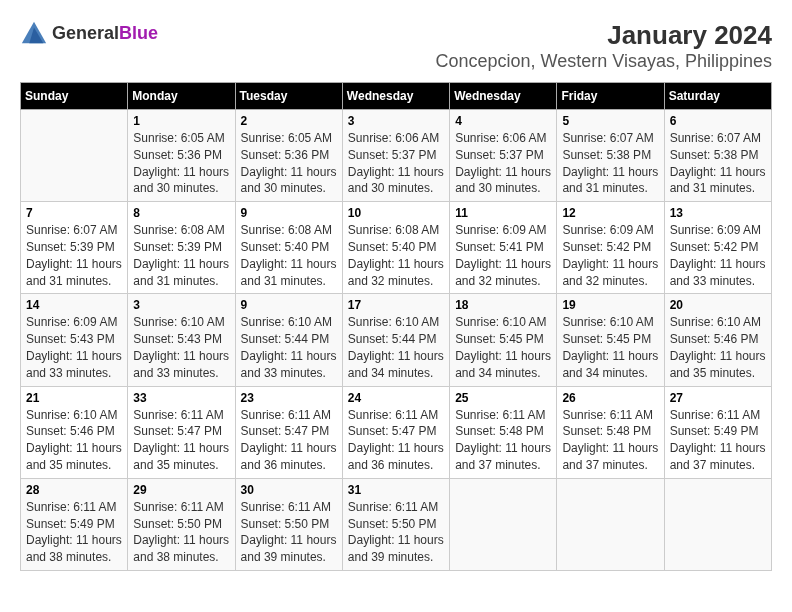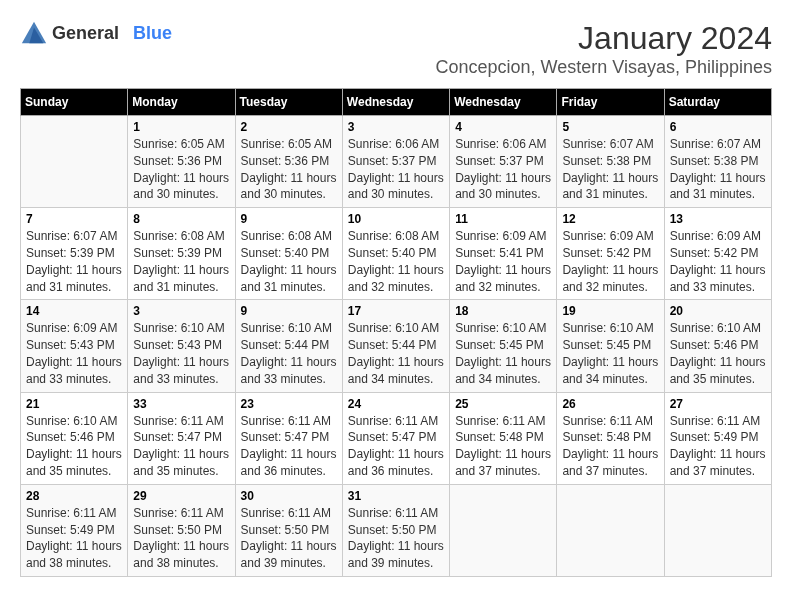--- a/index.html
+++ b/index.html
@@ -23,33 +23,33 @@
     }
     .logo-text-general {
       font-size: 18px;
       font-weight: bold;
       color: #333;
       line-height: 1.1;
     }
     .logo-text-blue {
       font-size: 18px;
       font-weight: bold;
-      color: #3b82f6;
+      color: #a21caf;
       line-height: 1.1;
     }
     .logo-icon {
       width: 28px;
       height: 28px;
     }
     .title-block {
       text-align: right;
     }
     .title-block h1 {
-      font-size: 32px;
-      font-weight: normal;
+      font-size: 26px;
+      font-weight: bold;
       color: #333;
     }
     .title-block h2 {
       font-size: 18px;
       font-weight: normal;
       color: #555;
     }
     table {
       width: 100%;
       border-collapse: collapse;
@@ -94,21 +94,21 @@
 </head>
 <body>
 
 <div class="header">
   <div class="logo">
     <svg class="logo-icon" viewBox="0 0 30 30" xmlns="http://www.w3.org/2000/svg">
       <polygon points="15,2 28,25 2,25" fill="#4a7fba"></polygon>
       <polygon points="15,8 25,25 10,25" fill="#2a5fa0"></polygon>
     </svg>
     <div>
-      <div style="display:flex; gap:14px;align-items:center;">
+      <div style="display:flex; gap:0;align-items:center;">
         <span class="logo-text-general">General</span>
         <span class="logo-text-blue">Blue</span>
       </div>
     </div>
   </div>
   <div class="title-block">
     <h1>January 2024</h1>
     <h2>Concepcion, Western Visayas, Philippines</h2>
   </div>
 </div>

